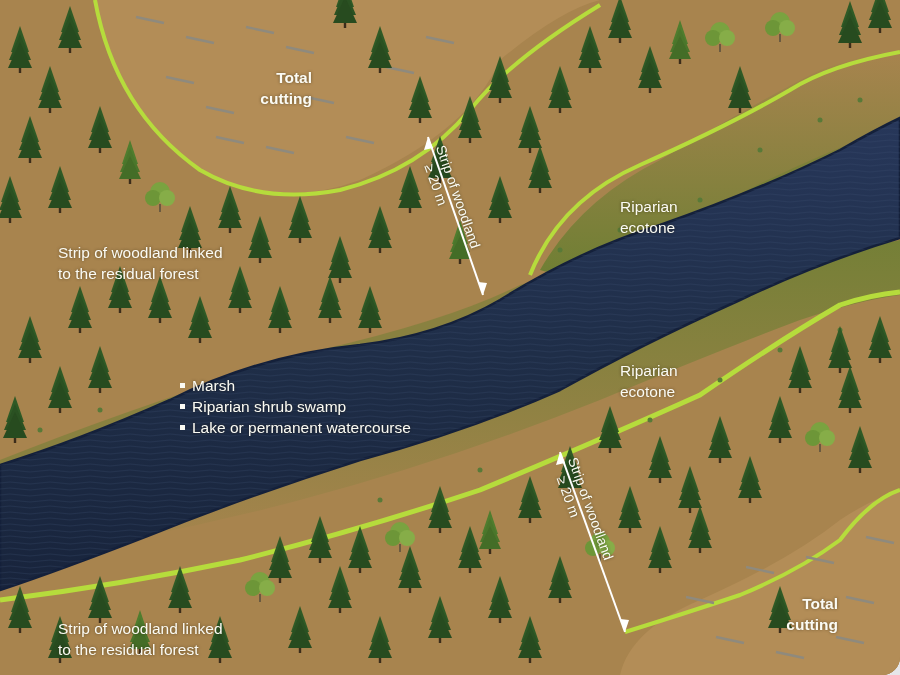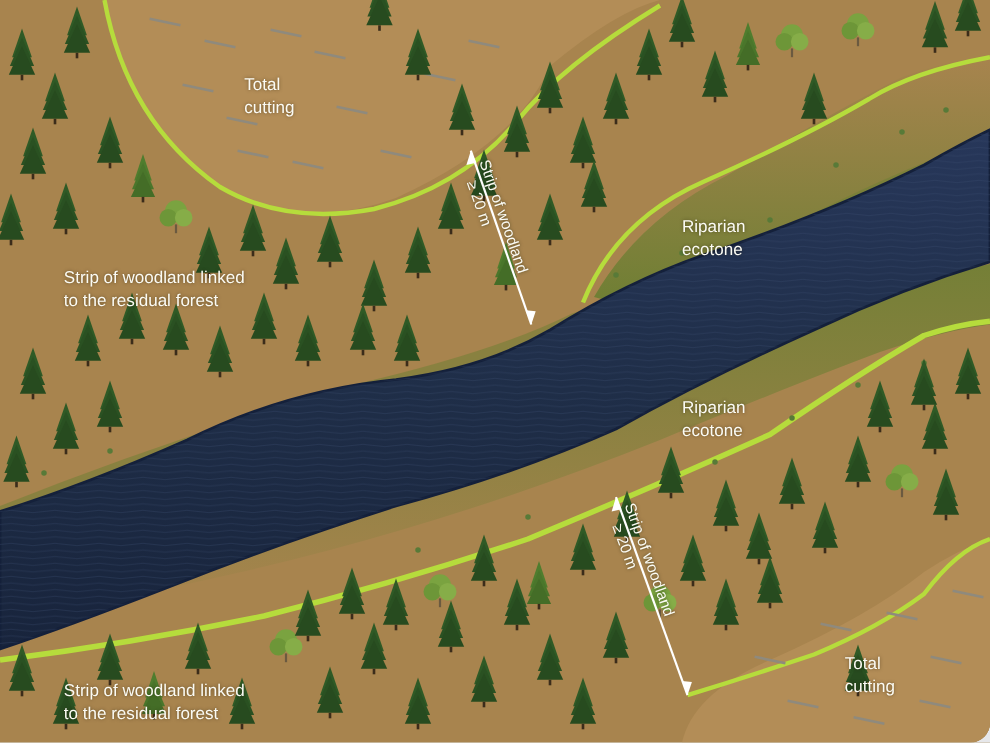--- a/index.html
+++ b/index.html
@@ -8,21 +8,21 @@
     position:relative; width:900px; height:675px; overflow:hidden;
     border-bottom-right-radius:18px;
     background:#a8844e;
     font-family:"Liberation Sans", sans-serif;
   }
   svg.scene { position:absolute; left:0; top:0; width:900px; height:675px; }
   .label {
     position:absolute; color:#fbfbf4; font-size:15.5px; line-height:21px;
     text-shadow:0 0 3px rgba(40,30,10,0.55);
   }
-  .center { text-align:left; }
+  .center { text-align:right;font-weight:bold; }
   .bullets { list-style:none; margin:0; padding:0; }
   .bullets li { position:relative; padding-left:14px; }
   .bullets li::before {
     content:""; position:absolute; left:2px; top:8px; width:5px; height:5px; background:#fbfbf4;
   }
   .rot-label {
     position:absolute; color:#fbfbf4; font-size:14px; line-height:17px;
     text-shadow:0 0 3px rgba(20,30,10,0.6); white-space:nowrap; transform-origin:0 0;
   }
 </style>
@@ -257,20 +257,27 @@
   <div class="label" style="left:620px; top:196px;">
     <div>Riparian</div>
     <div>ecotone</div>
   </div>
 
   <div class="label" style="left:620px; top:360px;">
     <div>Riparian</div>
     <div>ecotone</div>
   </div>
 
+  <div class="label" style="left:178px; top:375px;">
+    <ul class="bullets">
+      <li>Marsh</li>
+      <li>Riparian shrub swamp</li>
+      <li>Lake or permanent watercourse</li>
+    </ul>
+  </div>
 
   <div class="label" style="left:58px; top:618px;">
     <div>Strip of woodland linked</div>
     <div>to the residual forest</div>
   </div>
 
   <div class="label center" style="left:768px; top:593px; width:70px;">
     <div>Total</div>
     <div>cutting</div>
   </div>

